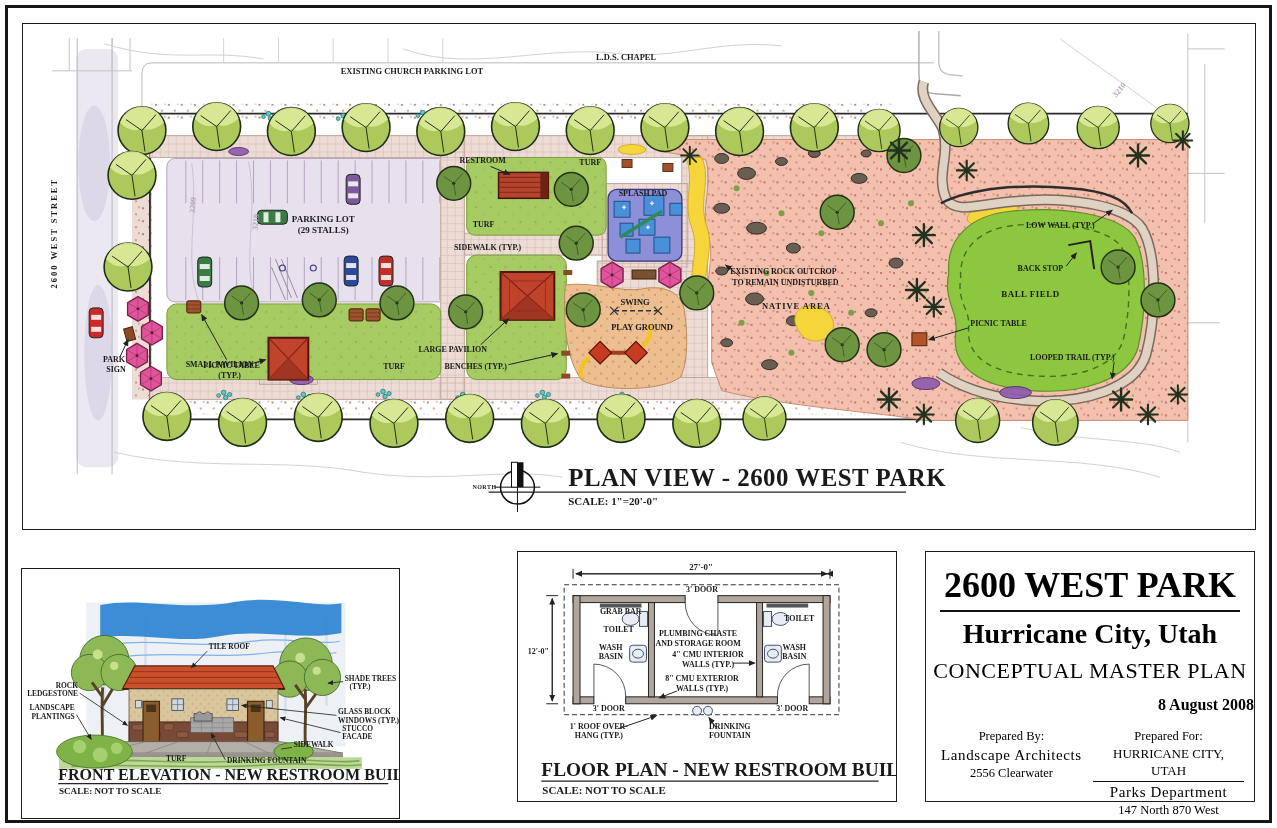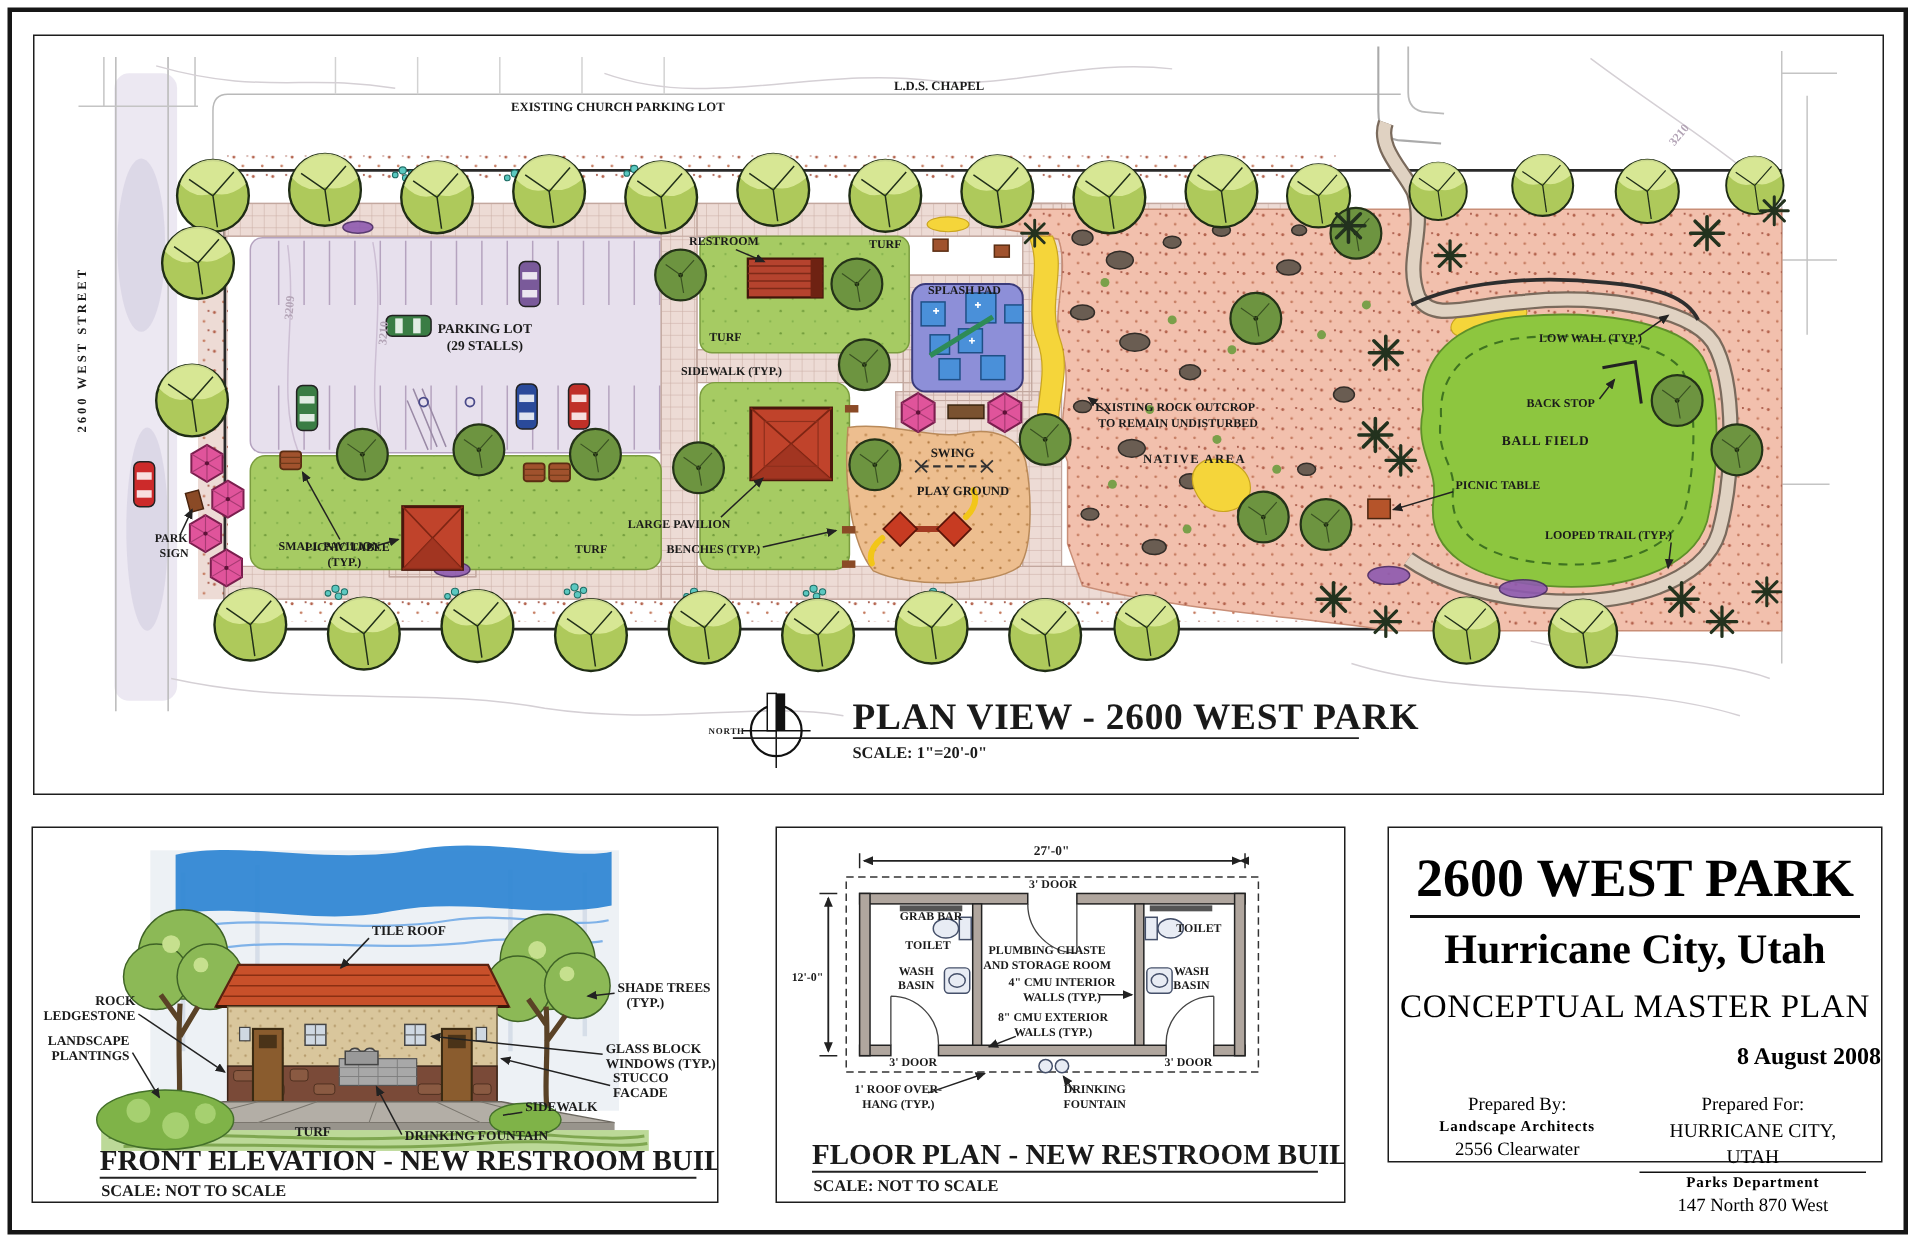--- a/index.html
+++ b/index.html
@@ -19,21 +19,21 @@
   
   #title-panel{text-align:center;}
   .tb-name-big{font-size:36px;font-weight:700;margin:12px 14px 0;padding-bottom:4px;border-bottom:2px solid #111;}
   .tb-city{font-size:28px;font-weight:700;margin-top:6px;}
   .tb-doc{font-size:22px;font-weight:400;margin-top:8px;letter-spacing:.5px;}
   .tb-date{font-size:16px;font-weight:700;margin-top:12px;text-align:right;}
   .tb-cols{display:flex;justify-content:space-between;margin:14px 10px 0;}
   .tb-col{width:49%;font-size:12.5px;line-height:1.35;}
   .tb-label{font-weight:400;}
   .tb-name{font-size:13px;border-bottom:1.5px solid #111;display:inline-block;padding:0 4px 1px;}
-  .tb-role{font-weight:700;letter-spacing:.6px;font-size:10px;}
+  .tb-role{font-weight:400;letter-spacing:.6px;font-size:15px;}
 </style>
 </head>
 <body>
 
 <div class="page-border"></div>
 
 <div class="panel" id="plan-panel" style="left:22px;top:23px;width:1234px;height:507px;">
 <svg viewBox="0 0 1234 507">
 <defs>
   <marker id="arrP" markerWidth="8" markerHeight="8" refX="6" refY="3" orient="auto">
@@ -416,21 +416,21 @@
   <rect x="489" y="440" width="6" height="25" fill="#fff" stroke="#111" stroke-width="1"></rect>
   <rect x="495" y="440" width="6" height="25" fill="#111"></rect>
   <text font-size="6" font-weight="700" letter-spacing=".5" x="474" y="467" text-anchor="end">NORTH</text>
   <text class="bigttl" x="546" y="464">PLAN VIEW - 2600 WEST PARK</text>
   <path d="M466,470 H885" stroke="#222" stroke-width="1.2"></path>
   <text class="scl" font-size="12.5" x="546" y="483">SCALE: 1"=20'-0"</text>
 </g>
 </svg>
 </div>
 
-<div class="panel" id="elev-panel" style="left:21px;top:551px;width:458px;height:251px;">
+<div class="panel" id="elev-panel" style="left:21px;top:568px;width:379px;height:251px;">
 <svg viewBox="0 0 458 251">
 <defs>
   <marker id="arrE" markerWidth="8" markerHeight="8" refX="6" refY="3" orient="auto">
           <path d="M0,0 L7,3 L0,6 Z" fill="#222"></path>
         </marker>
   <pattern id="pStu" width="10" height="10" patternUnits="userSpaceOnUse">
     <circle cx="2" cy="3" r=".8" fill="#b59a6a"></circle>
           <circle cx="7" cy="8" r=".7" fill="#a89060"></circle>
   </pattern>
 </defs>
@@ -615,21 +615,21 @@
   <path class="ldr" d="M200,178 L192,167" marker-end="url(#arrF)"></path>
 </g>
 <g>
   <text class="panttl" x="23" y="226">FLOOR PLAN - NEW RESTROOM BUILDING</text>
   <path d="M23,231 H363" stroke="#222" stroke-width="1.3"></path>
   <text class="scl" x="24" y="244">SCALE: NOT TO SCALE</text>
 </g>
 </svg>
 </div>
 
-<div class="panel" id="title-panel" style="left:925px;top:551px;width:330px;height:224px;">
+<div class="panel" id="title-panel" style="left:925px;top:551px;width:330px;height:251px;">
   <div class="tb-name-big">2600 WEST PARK</div>
   <div class="tb-city">Hurricane City, Utah</div>
   <div class="tb-doc">CONCEPTUAL MASTER PLAN</div>
   <div class="tb-date">8 August 2008</div>
   <div class="tb-cols">
     <div class="tb-col">
       <div class="tb-label">Prepared By:</div>
       <div class="tb-role">Landscape Architects</div>
       <div>2556 Clearwater</div>
 

